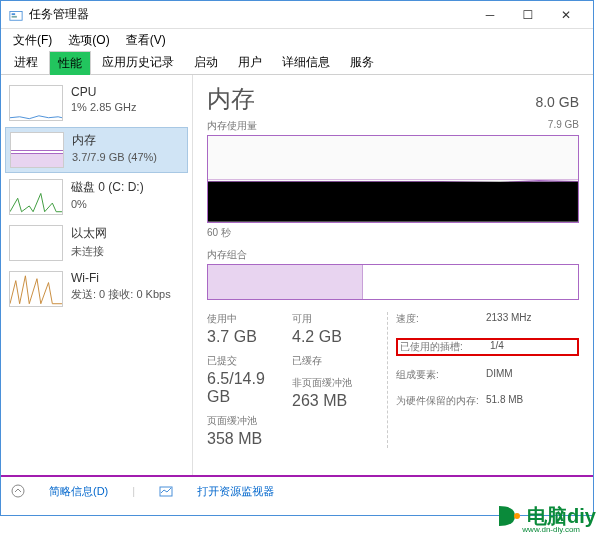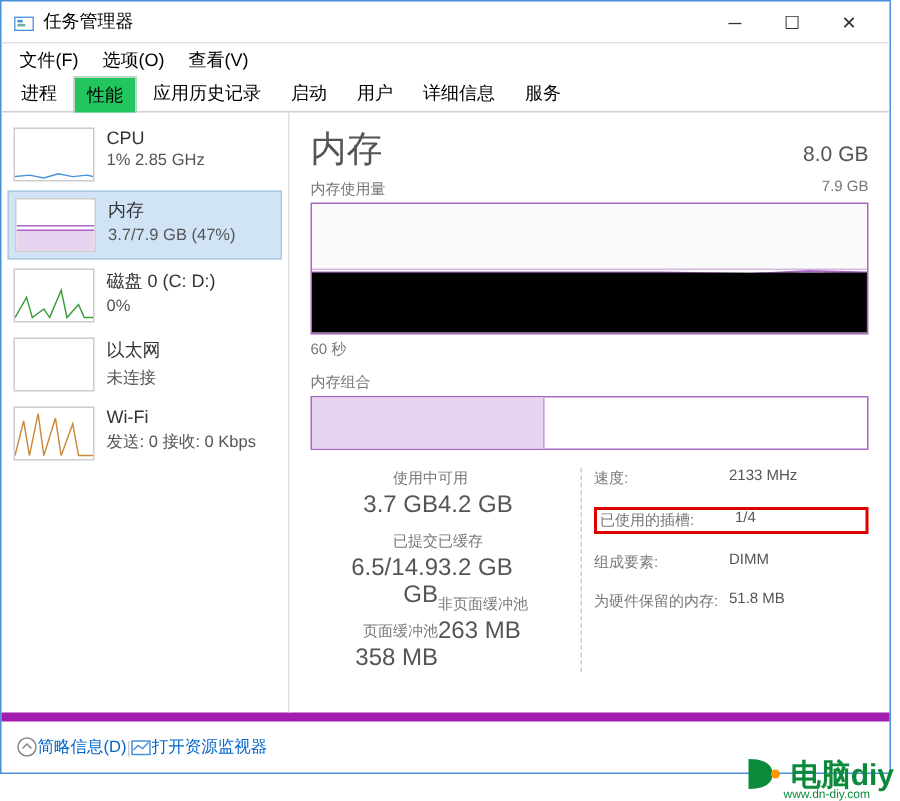--- a/index.html
+++ b/index.html
@@ -28,31 +28,31 @@
 .maintitle { font-size: 24px; font-weight: 300; color: #555; }
 .mainval { font-size: 14px; color: #555; }
 .chartlabel { font-size: 10px; color: #777; display: flex; justify-content: space-between; margin-top: 4px; }
 .chart1 { width: 100%; height: 88px; border: 1px solid #a968c4; margin-top: 2px; position: relative; background: #fafafa; }
 .chart1-mid { position: absolute; top: 50%; left: 0; right: 0; border-top: 1px solid #d8b8e0; }
 .axislabel { font-size: 10px; color: #777; margin-top: 3px; }
 .chart2 { width: 100%; height: 36px; border: 1px solid #a968c4; margin-top: 2px; position: relative; }
 .chart2-fill { position: absolute; left: 0; top: 0; bottom: 0; width: 42%; background: #e8d4f0; border-right: 1px solid #c8a0d8; }
 .stats { display: flex; margin-top: 12px; gap: 0; }
 .statcol { display: flex; flex-direction: column; gap: 8px; }
-.statcol.left { width: 85px; text-align: right; }
+.statcol.left { width: 85px; }
 .statcol.mid { width: 95px; }
 .statcol.right { flex: 1; border-left: 1px dashed #ccc; padding-left: 8px; }
 .stat { }
 .statlabel { font-size: 10px; color: #777; }
 .statval { font-size: 16px; color: #555; margin-top: 2px; }
 .kvrow { display: flex; font-size: 10px; color: #555; margin-bottom: 4px; }
 .kvlabel { width: 90px; color: #777; }
 .kvval { }
 .highlighted { border: 2px solid #d00; padding: 0 2px; display: flex; }
-.footer { height: 30px; border-top: 6px solid #a21caf; display: flex; align-items: flex-end; padding: 0 10px; font-size: 11px; gap: 0; }
+.footer { height: 30px; border-top: 2px solid #a21caf; display: flex; align-items: center; padding: 0 10px; font-size: 11px; gap: 24px; }
 .footer a { color: #0066cc; text-decoration: none; cursor: pointer; }
 .footer .sep { color: #ccc; }
 .chevup { width: 14px; height: 14px; }
 .watermark { position: absolute; right: 4px; bottom: 4px; font-size: 20px; font-weight: bold; color: #0a8a3a; display: flex; align-items: center; gap: 4px; }
 .watermark-sub { position: absolute; right: 20px; bottom: 0px; font-size: 8px; color: #0a8a3a; }
 .sparkline { position: absolute; bottom: 0; left: 0; right: 0; }
 </style>
 </head>
 <body>
 
@@ -180,21 +180,20 @@
               <div class="statval">358 MB</div>
             </div>
         </div>
         <div class="statcol mid">
           <div class="stat">
               <div class="statlabel">可用</div>
               <div class="statval">4.2 GB</div>
             </div>
           <div class="stat">
               <div class="statlabel">已缓存</div>
-              <div class="statval">3.2 GB</div>
             </div>
           <div class="stat">
               <div class="statlabel">非页面缓冲池</div>
               <div class="statval">263 MB</div>
             </div>
         </div>
         <div class="statcol right">
           <div class="kvrow">
               <span class="kvlabel">速度:</span>
               <span class="kvval">2133 MHz</span>

